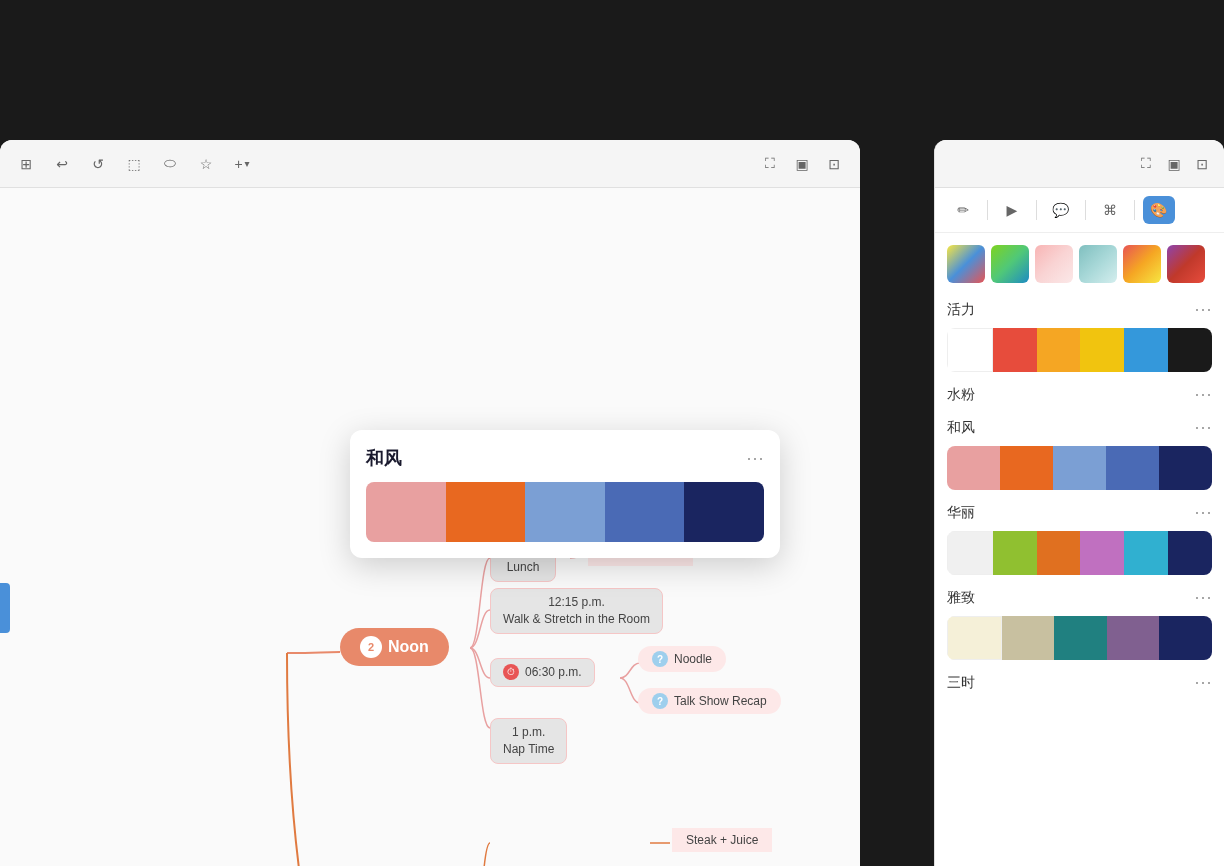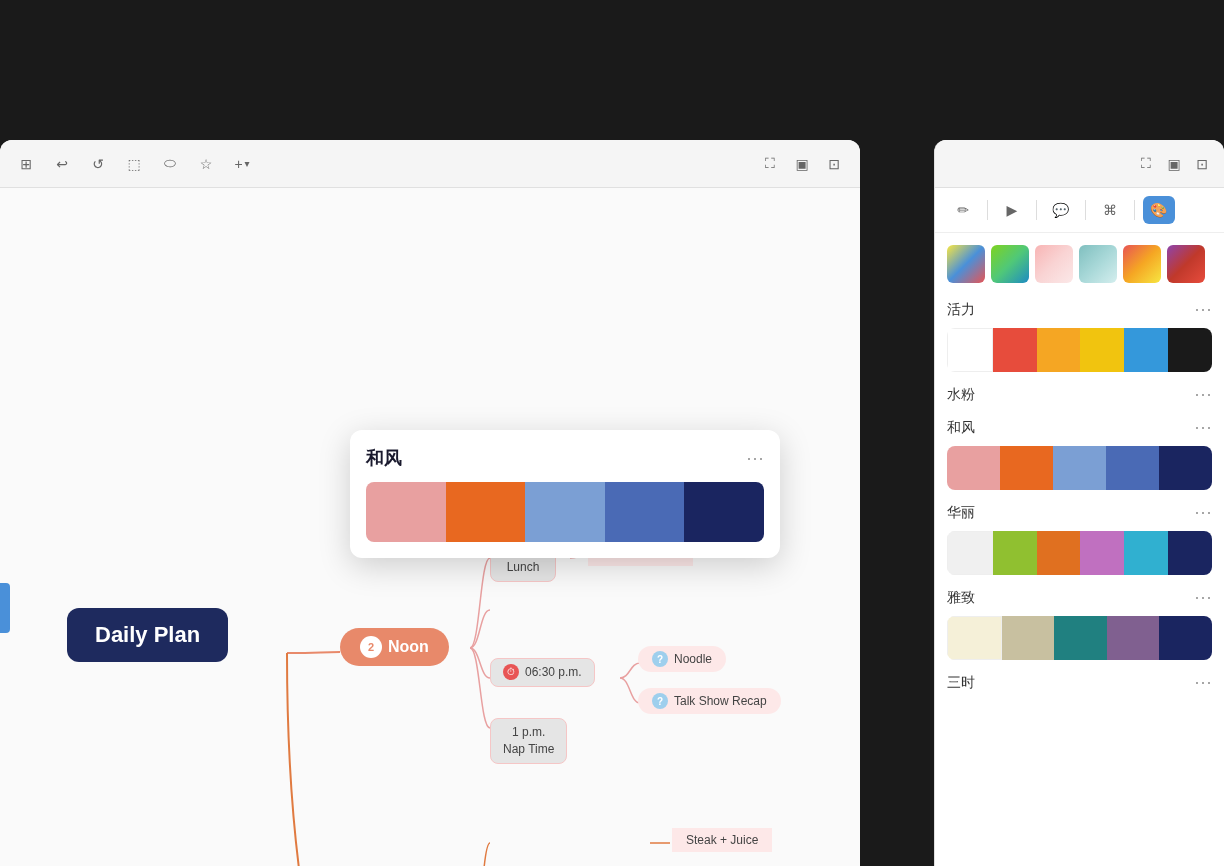--- a/index.html
+++ b/index.html
@@ -373,38 +373,39 @@
       <path d="M 470 813 C 480 813, 480 838, 490 838" stroke="#e07a40" stroke-width="1.5" fill="none"></path>
 
       <path d="M 650 655 C 660 655, 660 655, 670 655" stroke="#e07a40" stroke-width="1.5" fill="none"></path>
 
       <path d="M 620 838 C 630 838, 630 828, 720 828" stroke="#e07a40" stroke-width="1.5" fill="none"></path>
       <path d="M 620 838 C 630 838, 630 858, 720 858" stroke="#e07a40" stroke-width="1.5" fill="none"></path>
     </svg>
 
     <div class="left-bar-top"></div>
 
-    <div class="node node-root">
-      <span>Daily Plan</span>
-    </div>
 
     <div class="node-noon" style="position:absolute; left:340px; top:440px;">
       <div class="number-badge">2</div>
       <span>Noon</span>
     </div>
 
     <div class="time-node" style="left:490px; top:348px;">
       <div>12 p.m.</div>
       <div>Lunch</div>
     </div>
 
     <div class="sub-node" style="left:588px; top:354px;">
       <span>Instant Noodle</span>
     </div>
 
+    <div class="time-node" style="left:490px; top:400px; min-width:140px;">
+      <div>12:15 p.m.</div>
+      <div>Walk &amp; Stretch in the Room</div>
+    </div>
 
     <div class="time-node" style="left:490px; top:470px; display:flex; align-items:center; gap:6px;">
       <div class="timer-badge">⏱</div>
       <span>06:30 p.m.</span>
     </div>
 
     <div class="choice-node" style="left:638px; top:458px;">
       <div class="q-badge">?</div>
       <span>Noodle</span>
     </div>

